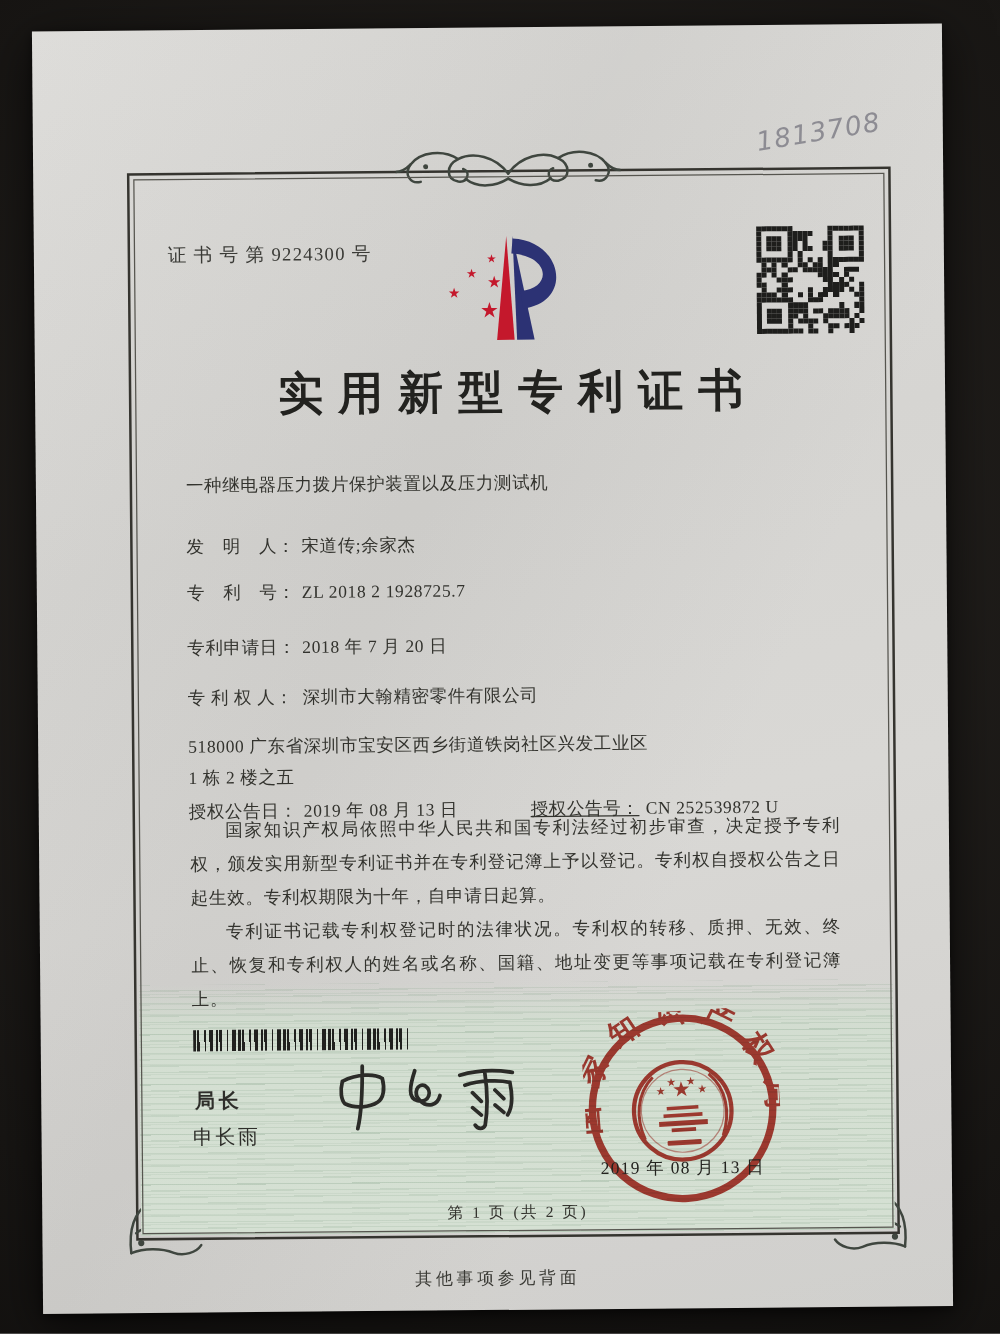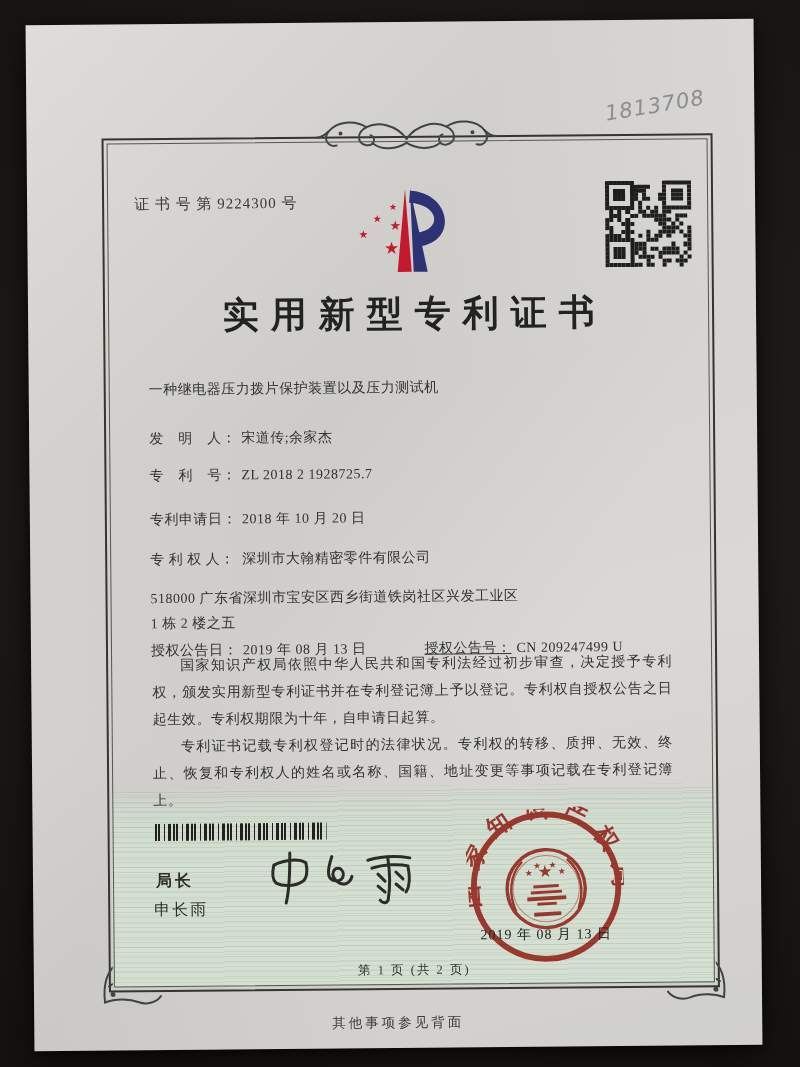--- a/index.html
+++ b/index.html
@@ -591,35 +591,35 @@
     <div class="frow r1">
       <span class="lab">发　明　人：</span>
       <span class="val">宋道传;余家杰</span>
     </div>
     <div class="frow r2">
       <span class="lab">专　利　号：</span>
       <span class="val">ZL 2018 2 1928725.7</span>
     </div>
     <div class="frow r3">
       <span class="lab">专利申请日：</span>
-      <span class="val">2018 年 10 月 20 日</span>
+      <span class="val">2018 年 7 月 20 日</span>
     </div>
     <div class="frow r4">
       <span class="lab">专 利 权 人：</span>
       <span class="val">深圳市大翰精密零件有限公司</span>
     </div>
     <div class="frow r5">
       <span class="val">518000 广东省深圳市宝安区西乡街道铁岗社区兴发工业区 1 栋 2 楼之五</span>
     </div>
     <div class="frow grant">
       <span class="lab">授权公告日：</span>
       <span class="val">2019 年 08 月 13 日</span>
       <span class="pair2">
         <span class="lab">授权公告号：</span>
-        <span class="val">CN 209247499 U</span>
+        <span class="val">CN 252539872 U</span>
       </span>
     </div>
 
     <div class="paras">
       <p>国家知识产权局依照中华人民共和国专利法经过初步审查，决定授予专利权，颁发实用新型专利证书并在专利登记簿上予以登记。专利权自授权公告之日起生效。专利权期限为十年，自申请日起算。</p>
       <p>专利证书记载专利权登记时的法律状况。专利权的转移、质押、无效、终止、恢复和专利权人的姓名或名称、国籍、地址变更等事项记载在专利登记簿上。</p>
     </div>
 
     <div class="barcode"></div>
 

